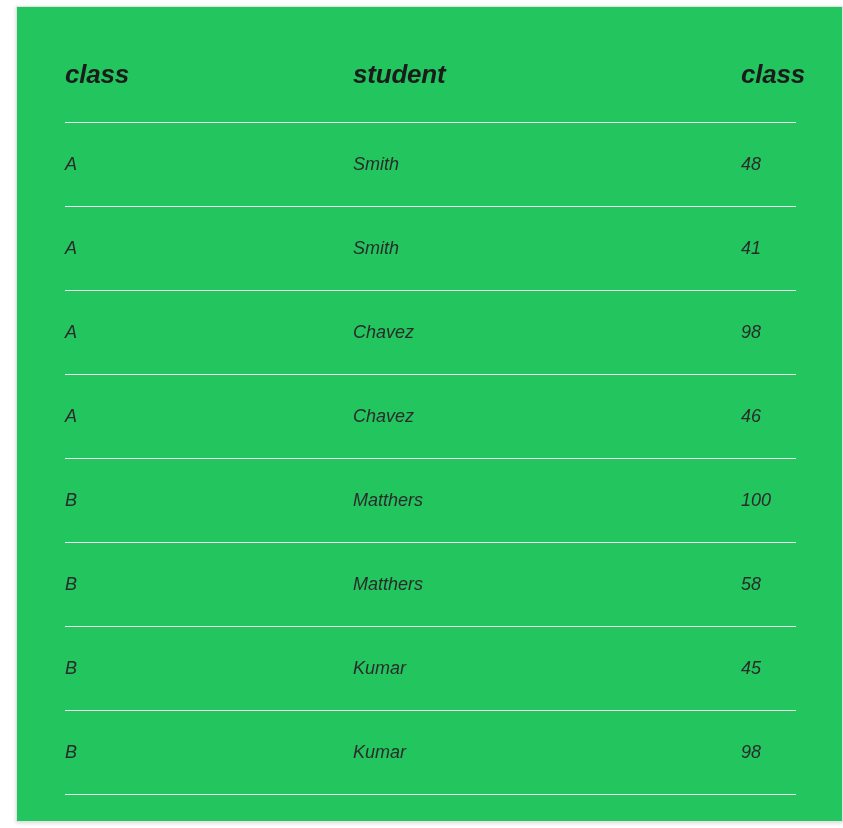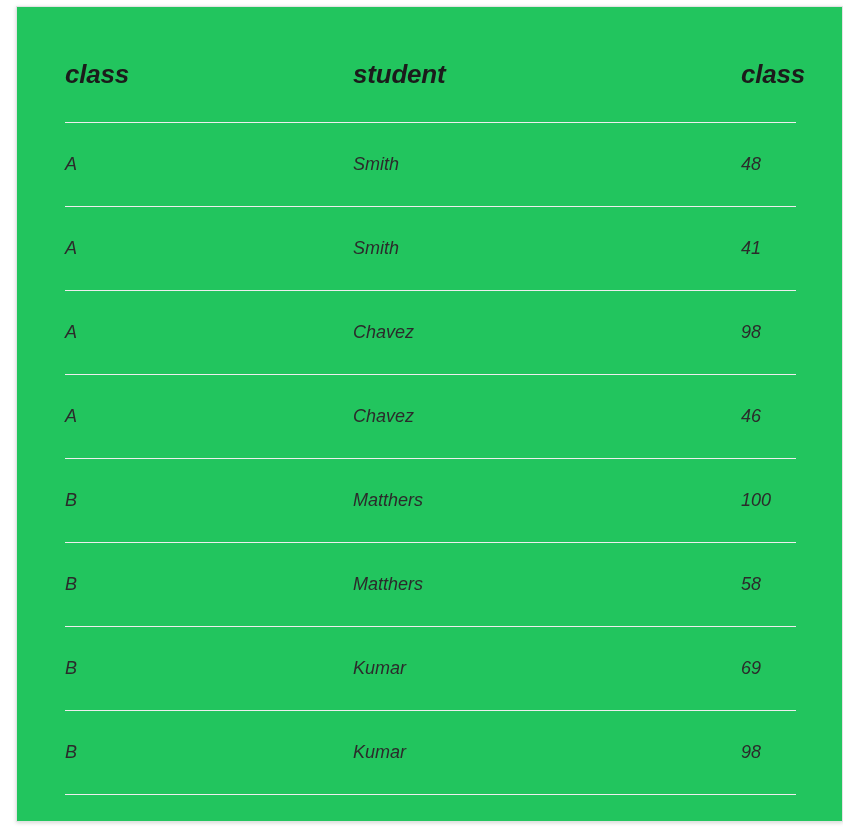--- a/index.html
+++ b/index.html
@@ -109,21 +109,21 @@
           <td>100</td>
         </tr>
         <tr>
           <td>B</td>
           <td>Matthers</td>
           <td>58</td>
         </tr>
         <tr>
           <td>B</td>
           <td>Kumar</td>
-          <td>69</td>
+          <td>45</td>
         </tr>
         <tr>
           <td>B</td>
           <td>Kumar</td>
           <td>98</td>
         </tr>
       </tbody>
     </table>
   </div>
 </div>

